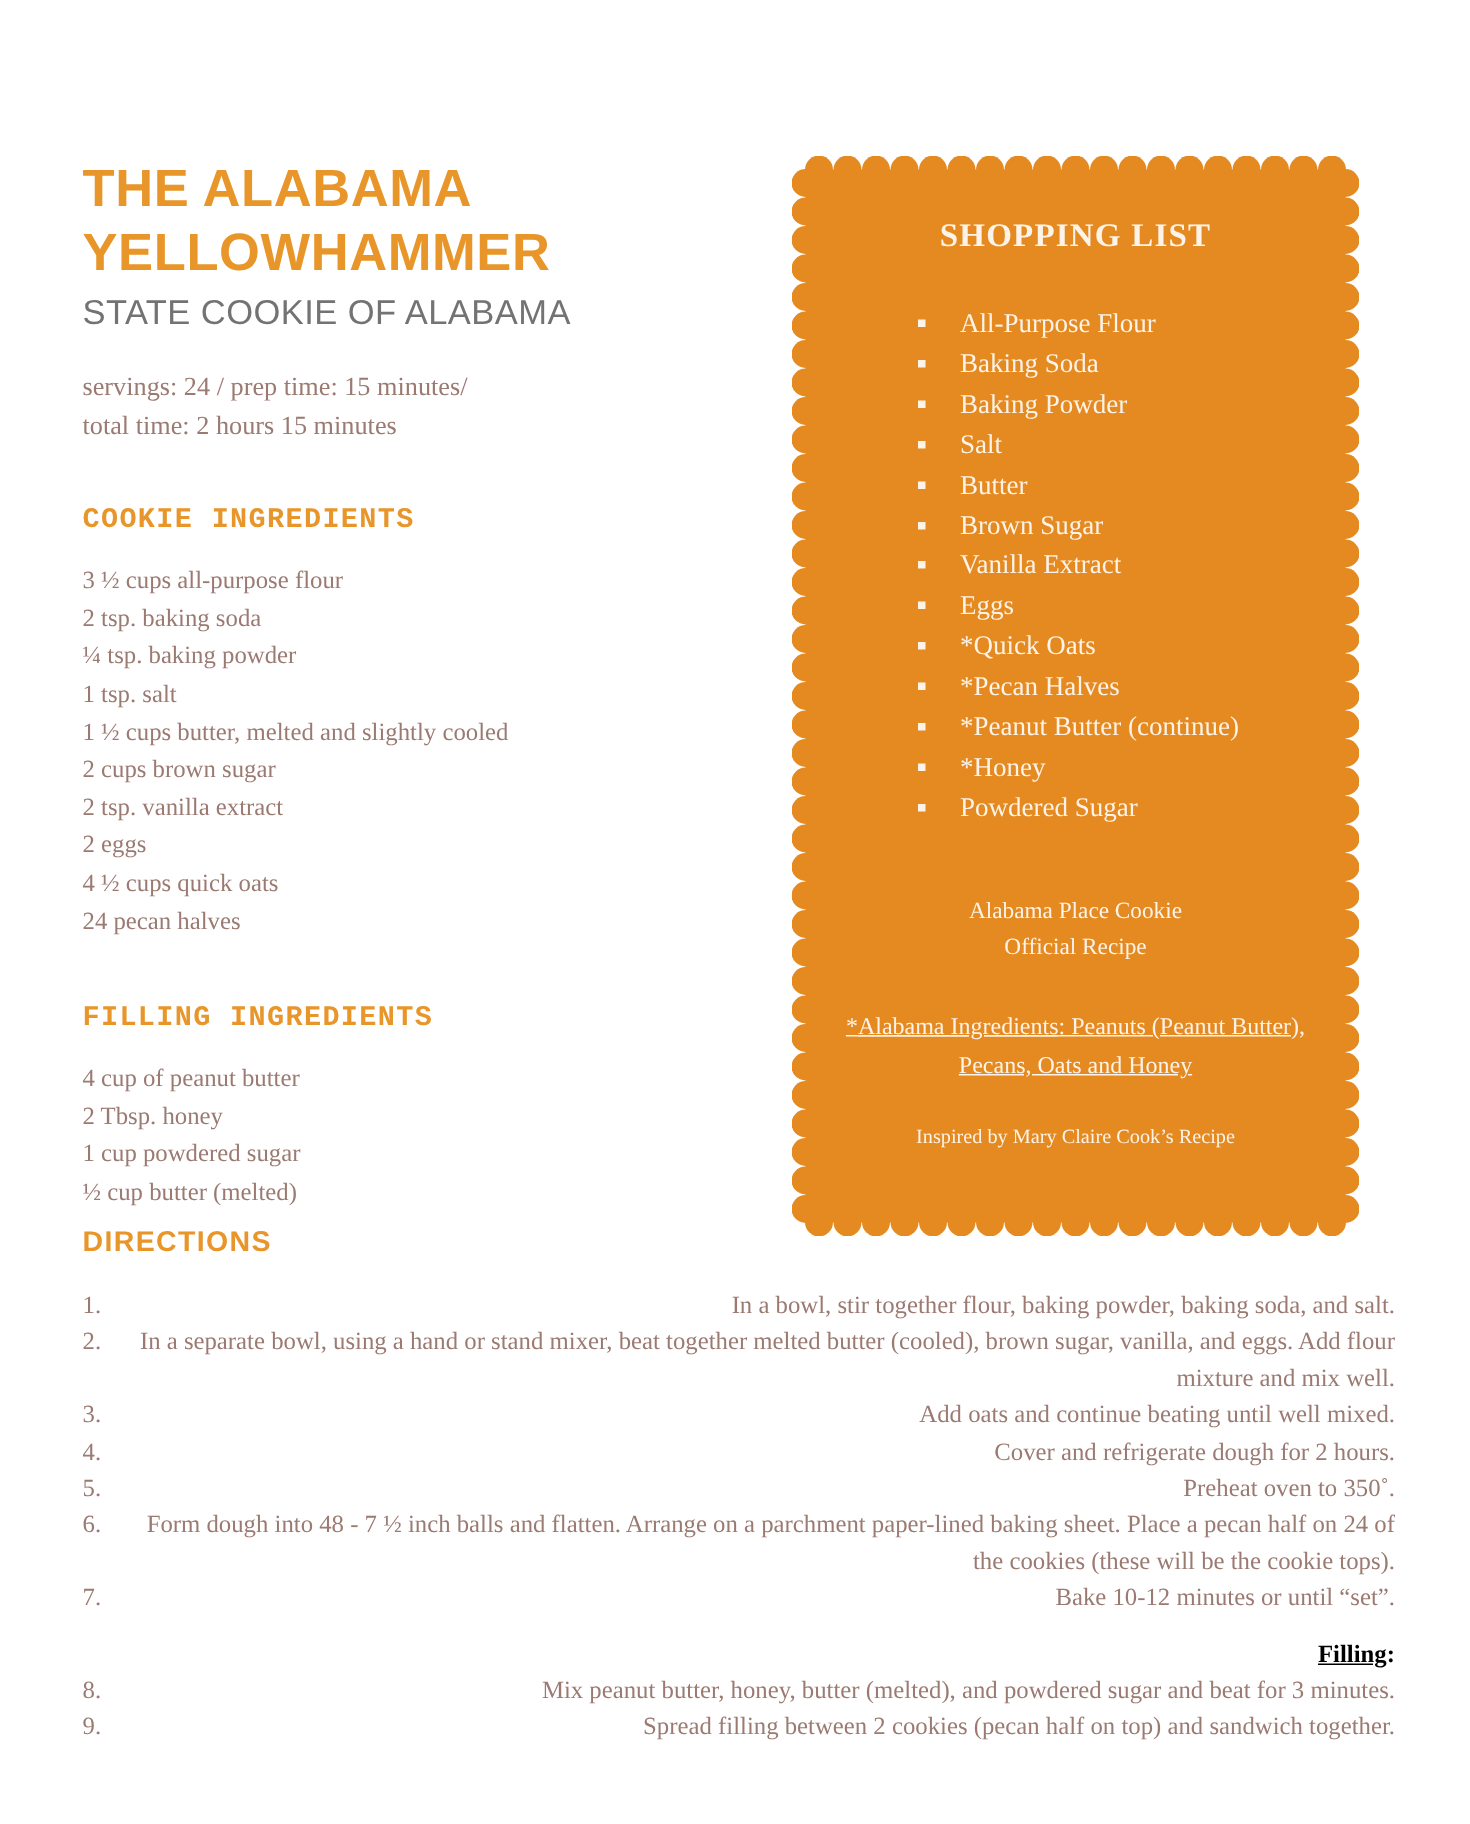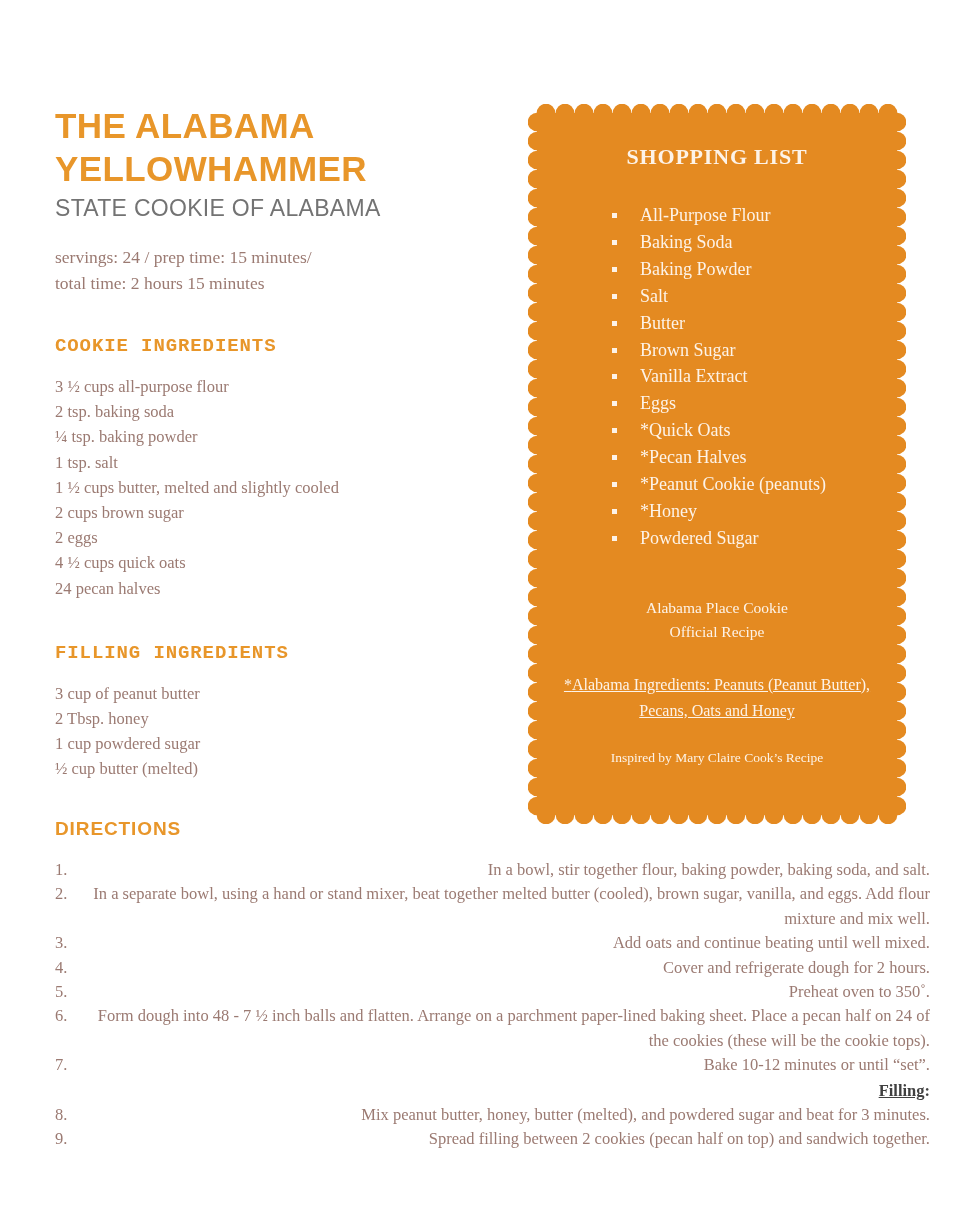--- a/index.html
+++ b/index.html
@@ -113,23 +113,23 @@
     content: counter(dirnum) ".";
     position: absolute;
     left: -29px;
     width: 24px;
     text-align: left;
     color: #9b7a72;
   }
   .filling-sub {
     display: block;
     margin-left: 32px;
-    margin-top: 1px;
+    margin-top: 13px;
     font-weight: bold;
-    color: #404040;
+    color: #000000;
   }
   .filling-sub u { text-decoration: underline; }
   .filling-sub .colon { text-decoration: none; font-weight: bold; }
 
   
   .shopping-panel {
     position: absolute;
     left: 528px;
     top: 104px;
     width: 378px;
@@ -224,28 +224,29 @@
     </div>
 
     <div class="section-head cookie">COOKIE INGREDIENTS</div>
     <ul class="ing-list">
       <li>3 ½ cups all-purpose flour</li>
       <li>2 tsp. baking soda</li>
       <li>¼ tsp. baking powder</li>
       <li>1 tsp. salt</li>
       <li>1 ½ cups butter, melted and slightly cooled</li>
       <li>2 cups brown sugar</li>
+      <li>2 tsp. vanilla extract</li>
       <li>2 eggs</li>
       <li>4 ½ cups quick oats</li>
       <li>24 pecan halves</li>
     </ul>
 
     <div class="section-head filling">FILLING INGREDIENTS</div>
     <ul class="ing-list">
-      <li>3 cup of peanut butter</li>
+      <li>4 cup of peanut butter</li>
       <li>2 Tbsp. honey</li>
       <li>1 cup powdered sugar</li>
       <li>½ cup butter (melted)</li>
     </ul>
 
   </div>
 
   <div class="shopping-panel">
     <svg class="scallop-svg" viewBox="0 0 378 720" preserveAspectRatio="none">
       <defs>
@@ -379,21 +380,21 @@
         <li>All-Purpose Flour</li>
         <li>Baking Soda</li>
         <li>Baking Powder</li>
         <li>Salt</li>
         <li>Butter</li>
         <li>Brown Sugar</li>
         <li>Vanilla Extract</li>
         <li>Eggs</li>
         <li>*Quick Oats</li>
         <li>*Pecan Halves</li>
-        <li>*Peanut Cookie (peanuts)</li>
+        <li>*Peanut Butter (continue)</li>
         <li>*Honey</li>
         <li>Powdered Sugar</li>
       </ul>
 
       <div class="panel-note">
         <div>Alabama Place Cookie</div>
         <div>Official Recipe</div>
       </div>
 
       <div class="panel-ingredients"><span>*</span><u>Alabama Ingredients</u><span>: Peanuts (Peanut Butter), Pecans, Oats and Honey</span></div>

